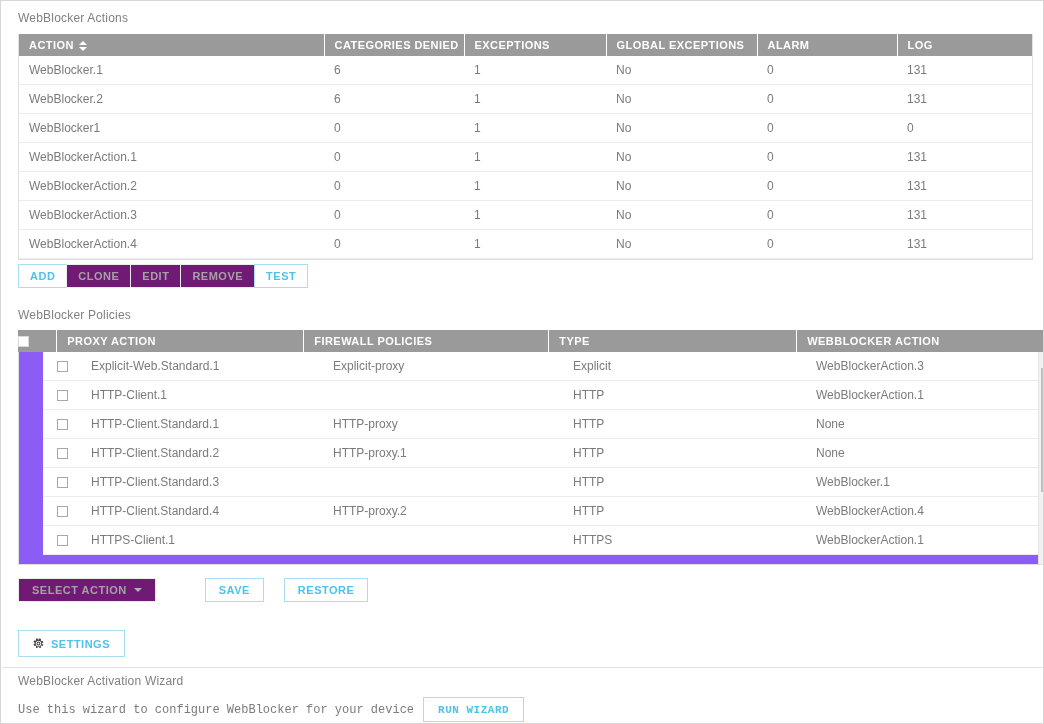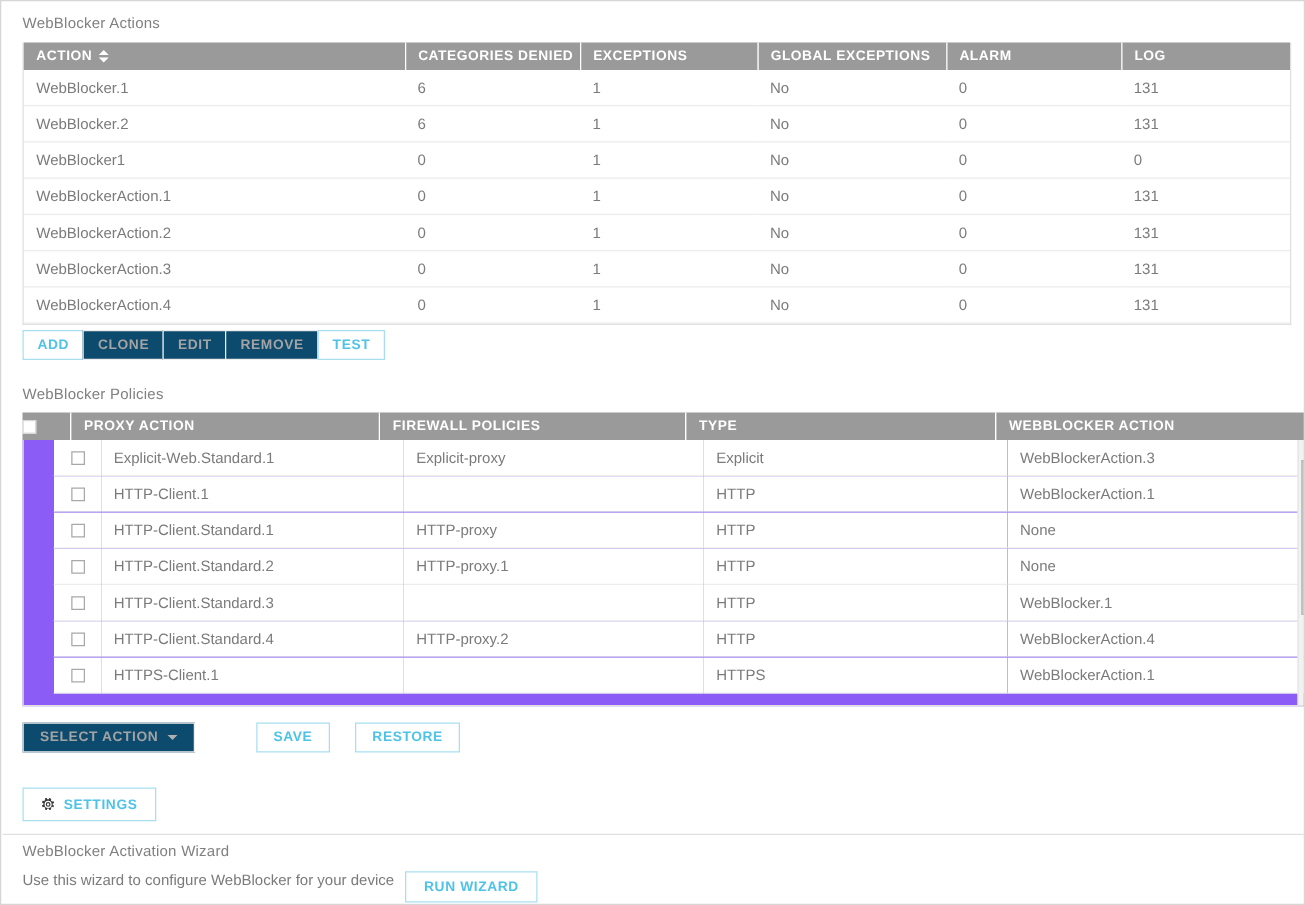--- a/index.html
+++ b/index.html
@@ -113,21 +113,21 @@
     letter-spacing: 0.5px;
     cursor: pointer;
     user-select: none;
   }
   .btn.active {
     background: #ffffff;
     border: 1px solid #a7dff0;
     color: #4ec3e8;
   }
   .btn.disabled {
-    background: #0c4a6e;
+    background: #701a75;
     border: 1px solid #ececec;
     color: #a3a3a3;
     cursor: default;
   }
   .btnbar .btn + .btn { margin-left: -1px; }
   .btn.active + .btn.active { margin-left: 0px; }
 
   #actions-btnbar { position: absolute; left: 17px; top: 263px; }
 
   
@@ -231,20 +231,22 @@
     left: 1px; top: 666px;
     width: 1042px;
     height: 1px;
     background: #e0e0e0;
   }
   #wizard-title { position: absolute; left: 17px; top: 673px; }
   #wizard-row {
     position: absolute;
     left: 17px; top: 696px;
     display: flex;
+    align-items: center;
+    font-family: Liberation Mono, monospace;
   }
   #wizard-desc {
     font-size: 12px;
     color: #7b7b7b;
     margin-right: 9px;
   }
   #run-wizard-btn { height: 25px; padding: 0 14px; }
 </style>
 </head>
 <body>

